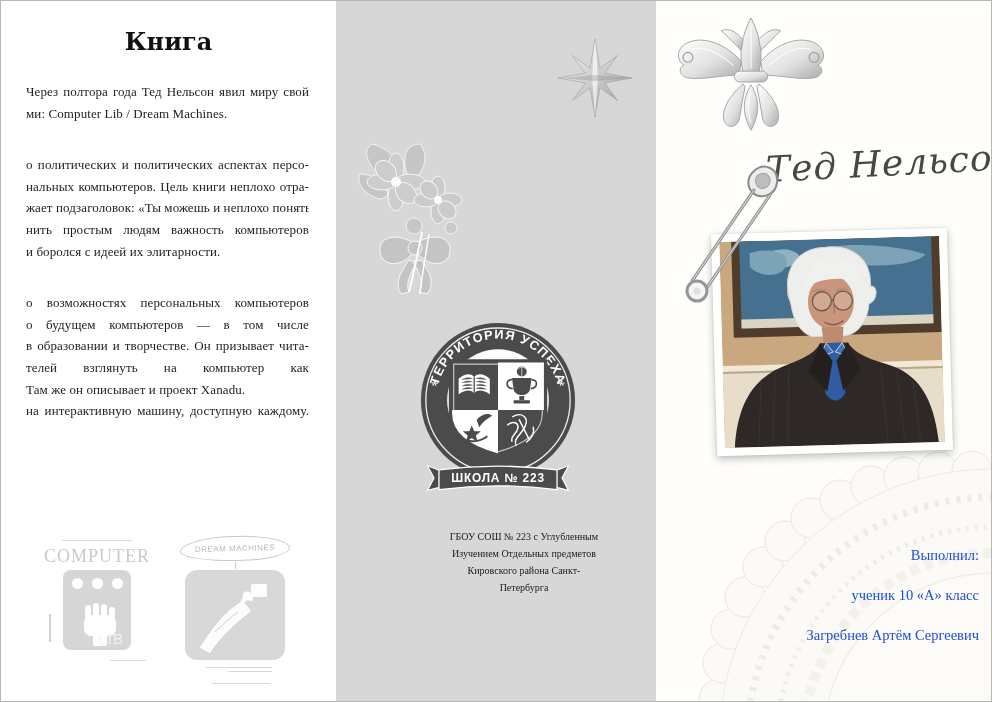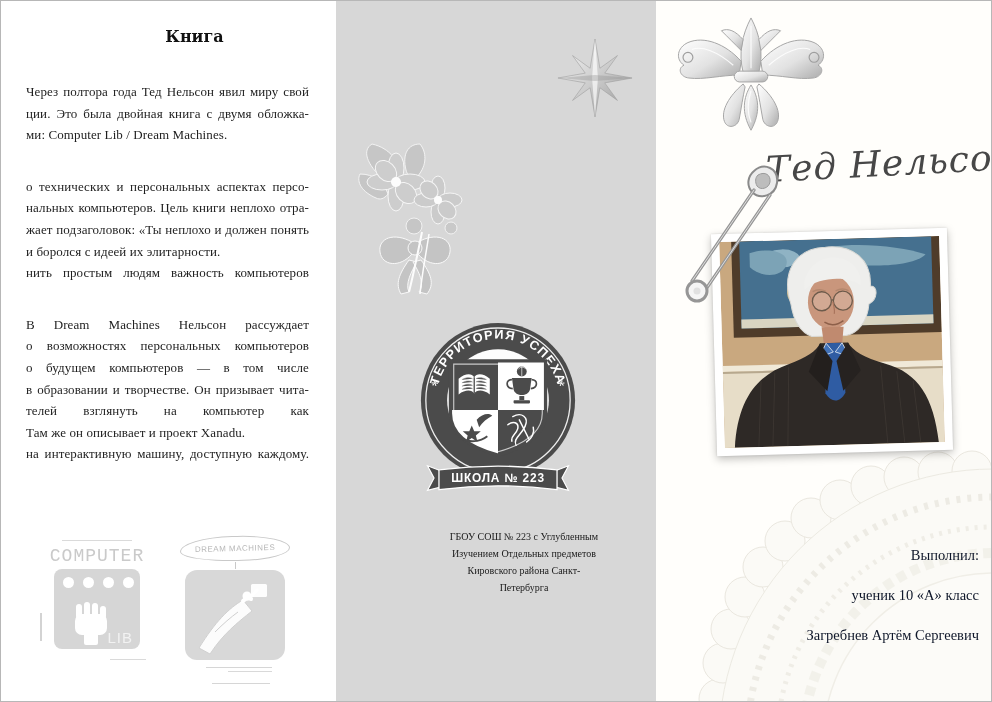--- a/index.html
+++ b/index.html
@@ -5,34 +5,34 @@
   html,body{margin:0;padding:0;background:#e8e8e8;}
   *{box-sizing:border-box;}
   .page{position:relative;width:992px;height:702px;background:#ffffff;border:1px solid #b7b7b7;overflow:hidden;font-family:"Liberation Serif",serif;color:#1d1d1d;}
   .panel{position:absolute;top:0;height:700px;}
   .panel-left{left:0;width:335px;background:#ffffff;}
   .panel-middle{left:335px;width:320px;background:#d7d7d7;}
   .panel-right{left:655px;width:337px;background:#fffefb;}
 
   
   .brochure-title{position:absolute;top:26px;left:0;width:335px;text-align:center;
-    font-family:"DejaVu Serif",serif;font-weight:bold;font-size:16px;color:#111;margin-left:26px;}
+    font-family:"DejaVu Serif",serif;font-weight:bold;font-size:24px;color:#111;}
   .textcol{position:absolute;left:25px;top:80px;width:291px;}
   .para{margin:0 8px 30px 0;}
   .bodyline{font-size:13px;line-height:21.6px;text-align:justify;text-align-last:justify;
     white-space:nowrap;overflow:hidden;letter-spacing:.1px;}
   .bodyline.last{text-align-last:left;}
 
   .covers{position:absolute;left:25px;top:529px;width:291px;height:170px;}
   .cover-fig1{position:absolute;left:10px;top:4px;width:122px;}
   .cap-line{border-top:1px solid #dadada;height:0;}
   .cl-capline{width:70px;margin:6px auto 0;}
-  .cl-masthead{margin-top:5px;text-align:center;font-family:Liberation Mono, monospace;
+  .cl-masthead{margin-top:5px;text-align:center;font-family:Liberation Serif, serif;
     font-size:18px;letter-spacing:1px;color:#cacaca;font-weight:400;}
-  .cl-box{position:relative;width:86px;height:80px;margin:3px auto 0;background:#d6d6d6;border-radius:8px;}
+  .cl-box{position:relative;width:68px;height:80px;margin:3px auto 0;background:#d6d6d6;border-radius:8px;}
   .cl-dot{position:absolute;top:8px;width:11px;height:11px;border-radius:50%;background:#fff;}
   .cl-lib{position:absolute;bottom:3px;right:7px;font-family:"Liberation Sans",sans-serif;
     font-size:15px;letter-spacing:1px;color:#f2f2f2;}
   .cl-sidemark{position:absolute;left:-14px;top:44px;height:28px;border-left:2px solid #d3d3d3;}
   .cl-subline{width:36px;margin:10px 0 0 74px;}
   .cover-fig2{position:absolute;left:146px;top:2px;width:126px;}
   .dm-bubble{width:110px;height:25px;margin:4px auto 0;border:1.5px solid #c9c9c9;
     border-radius:50% 50% 45% 55% / 60% 55% 50% 45%;display:flex;align-items:center;justify-content:center;
     transform:rotate(-1.5deg);background:#fff;}
   .dm-title{font-family:"Liberation Sans",sans-serif;font-size:8px;letter-spacing:.5px;color:#b9b9b9;white-space:nowrap;}
@@ -52,48 +52,46 @@
   
   .doily{position:absolute;right:0;bottom:0;z-index:1;}
   .fleur{position:absolute;left:16px;top:13px;z-index:2;}
   .name-script{position:absolute;left:110px;top:142px;width:230px;z-index:2;
     font-family:"DejaVu Serif",serif;font-style:italic;font-size:36px;color:#474747;
     transform:rotate(-3deg);letter-spacing:1px;white-space:nowrap;}
   .photo-card{position:absolute;left:58px;top:230px;width:236px;height:222px;padding:8px;
     background:#fff;z-index:3;transform:rotate(-1.6deg);
     box-shadow:0 3px 8px rgba(0,0,0,.25),0 0 2px rgba(0,0,0,.15);}
   .safety-pin{position:absolute;left:14px;top:158px;z-index:4;}
-  .credits{position:absolute;right:14px;z-index:5;text-align:center;font-size:14.5px;color:#0f172a;white-space:nowrap;}
+  .credits{position:absolute;right:14px;z-index:5;text-align:center;font-size:14.5px;color:#1d4ed8;white-space:nowrap;}
   .credit-0{top:546px;}
   .credit-1{top:586px;}
   .credit-2{top:626px;}
 </style>
 </head>
 <body>
 
 <div class="page">
 
   <div class="panel panel-left">
     <div class="brochure-title">Книга</div>
 
     <div class="textcol">
       <div class="para">
         <div class="bodyline">Через полтора года Тед Нельсон явил миру свой</div>
-        <div class="bodyline">ции. Это была двойная книга с двумя обложка-</div>
         <div class="bodyline last">ми: Computer Lib / Dream Machines.</div>
       </div>
       <div class="para">
-        <div class="bodyline">о технических и персональных аспектах персо-</div>
+        <div class="bodyline">о политических и политических аспектах персо-</div>
         <div class="bodyline">нальных компьютеров. Цель книги неплохо отра-</div>
-        <div class="bodyline">жает подзаголовок: «Ты неплохо и должен понять</div>
+        <div class="bodyline">жает подзаголовок: «Ты можешь и неплохо понять</div>
+        <div class="bodyline">нить простым людям важность компьютеров</div>
         <div class="bodyline last">и боролся с идеей их элитарности.</div>
-        <div class="bodyline">нить простым людям важность компьютеров</div>
       </div>
       <div class="para">
-        <div class="bodyline">В Dream Machines Нельсон рассуждает</div>
         <div class="bodyline">о возможностях персональных компьютеров</div>
         <div class="bodyline">о будущем компьютеров — в том числе</div>
         <div class="bodyline">в образовании и творчестве. Он призывает чита-</div>
         <div class="bodyline">телей взглянуть на компьютер как</div>
         <div class="bodyline last">Там же он описывает и проект Xanadu.</div>
         <div class="bodyline">на интерактивную машину, доступную каждому.</div>
       </div>
     </div>
 
     <div class="covers">

